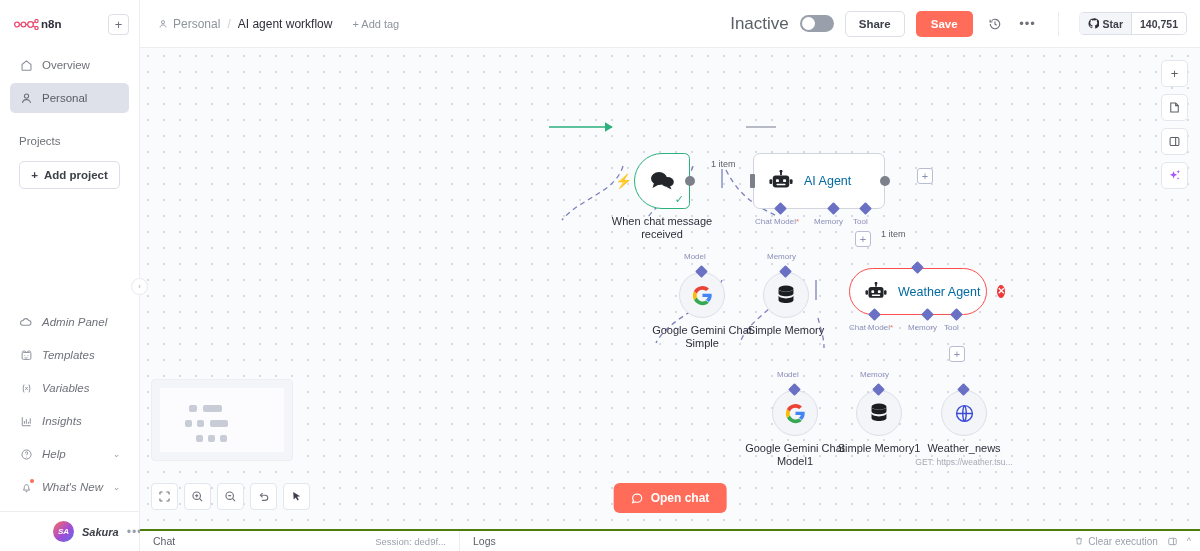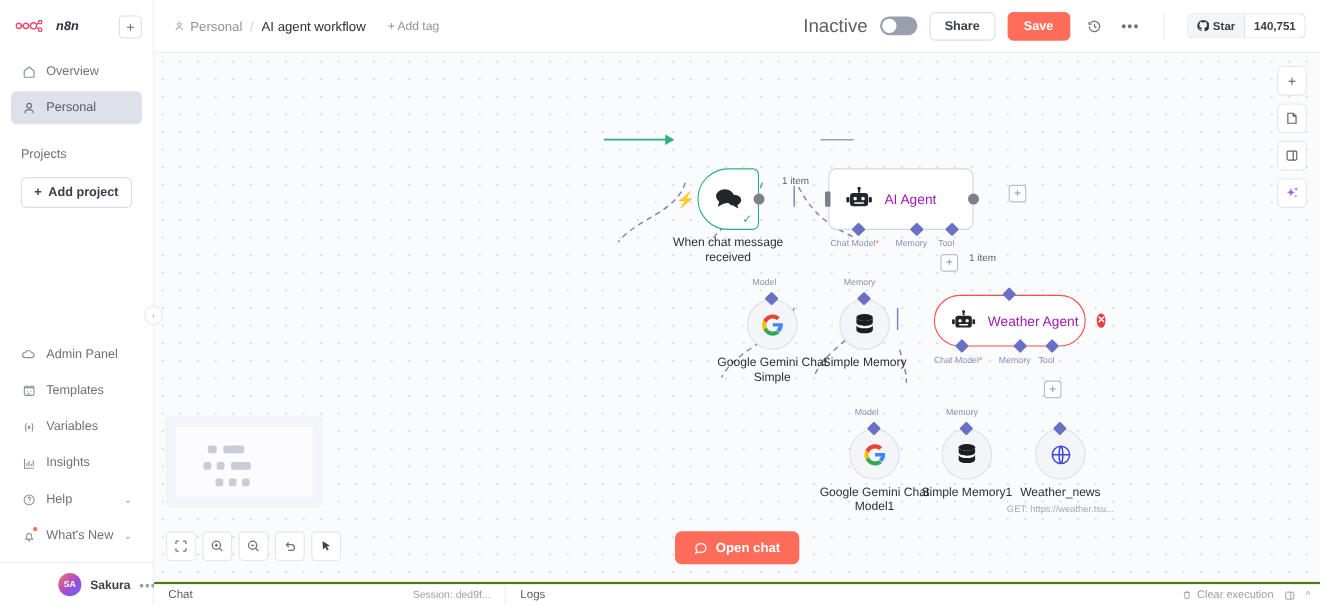--- a/index.html
+++ b/index.html
@@ -16,21 +16,21 @@
     background: #fff;
     border-right: 1px solid #ecedf1;
     display: flex; flex-direction: column;
     position: relative; flex: 0 0 140px;
   }
   .side-top { padding: 10px 10px 0 10px; }
   .brand-row {
     display: flex; align-items: center; justify-content: space-between;
     height: 28px; margin-bottom: 12px; padding-left: 4px;
   }
-  .brand { display: flex; align-items: flex-start; gap: 11px; font-style: italic; }
+  .brand { display: flex; align-items: flex-end; gap: 1px; }
   .brand-name { font-size: 11.5px; font-weight: 700; color: #2d2e3a; letter-spacing: .1px; }
   .plus-box {
     width: 21px; height: 21px; border: 1px solid #dcdfe7; border-radius: 4px;
     display: flex; align-items: center; justify-content: center;
     color: #5b5f६6; color: #6a6f7b; font-size: 13px; line-height: 1; background: #fff;
   }
   .nav-item {
     display: flex; align-items: center; gap: 9px;
     height: 30px; padding: 0 9px; border-radius: 5px;
     color: #6e7179; font-size: 11.5px; margin-bottom: 3px;
@@ -39,21 +39,21 @@
   .nav-item .ic { width: 14px; height: 14px; display: flex; align-items: center; justify-content: center; flex: 0 0 14px; }
   .nav-item.active { background: #dfe1ea; color: #585c66; }
   .section-label {
     font-size: 11.5px; color: #6e7179; padding: 0 9px; margin-top: 22px; margin-bottom: 14px;
   }
   .add-project {
     margin: 0 9px; height: 28px; border: 1px solid #dcdfe7; border-radius: 5px;
     display: flex; align-items: center; justify-content: center; gap: 6px;
     font-size: 11.5px; color: #3d4049; font-weight: 600; background: #fff; cursor: pointer;
   }
-  .side-bottom { margin-top: auto; padding: 0 10px 0 10px; }
+  .side-bottom { margin-top: auto; padding: 0 10px 0 10px; font-style: italic; }
   .nav-item .chev { margin-left: auto; color: #9aa0ab; font-size: 9px; }
   .user-row {
     display: flex; align-items: center; gap: 8px;
     border-top: 1px solid #ecedf1; height: 40px; padding: 0 13px;
     margin: 9px -10px 0 -10px;
   }
   .avatar {
     width: 21px; height: 21px; border-radius: 50%;
     background: linear-gradient(135deg,#ff6d5a 0%, #a24bd6 55%, #5b6ee8 100%);
     color: #fff; font-size: 8px; font-weight: 700;
@@ -161,21 +161,21 @@
   .bolt { position: absolute; left: -20px; top: 19px; color: #ff6d5a; font-size: 14px; }
   .trig-check { position: absolute; right: 5px; bottom: 2px; color: #2ab17c; font-size: 11px; }
 
   
   .agent-box {
     background: #fff; border: 1px solid #d2d5de; border-radius: 7px;
     display: flex; align-items: center; gap: 11px; padding: 0 18px 0 15px;
     height: 56px; position: relative;
   }
   .agent-box.error { border: 1.6px solid #ff4d4d; border-radius: 28px; }
-  .agent-name { font-size: 12.5px; color: #a21caf; white-space: nowrap; }
+  .agent-name { font-size: 12.5px; color: #0369a1; white-space: nowrap; }
   .err-badge {
     width: 13px; height: 13px; border-radius: 50%; background: #ee3b3b;
     color: #fff; font-size: 9px; display: flex; align-items: center; justify-content: center;
     margin-left: 6px; font-weight: 700; line-height: 1;
   }
 
   
   .circ-node {
     width: 46px; height: 46px; border-radius: 50%;
     background: #f4f5f8; border: 1px solid #dcdfe7;

